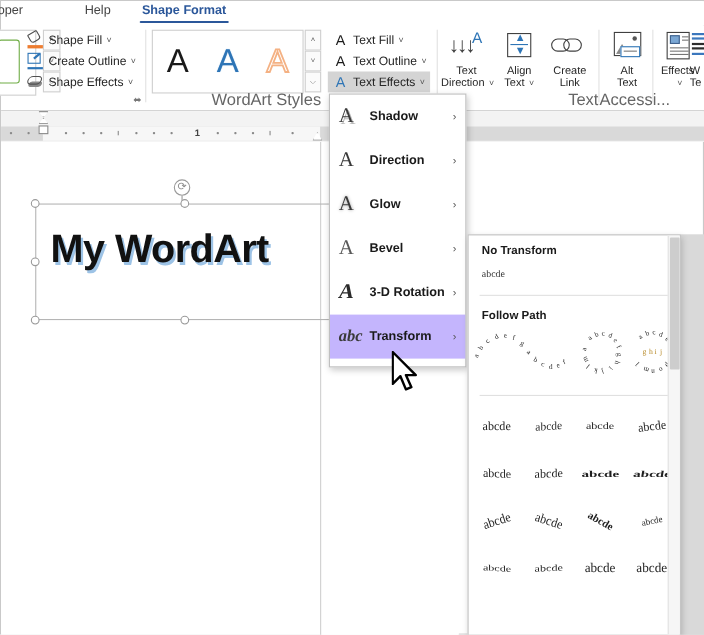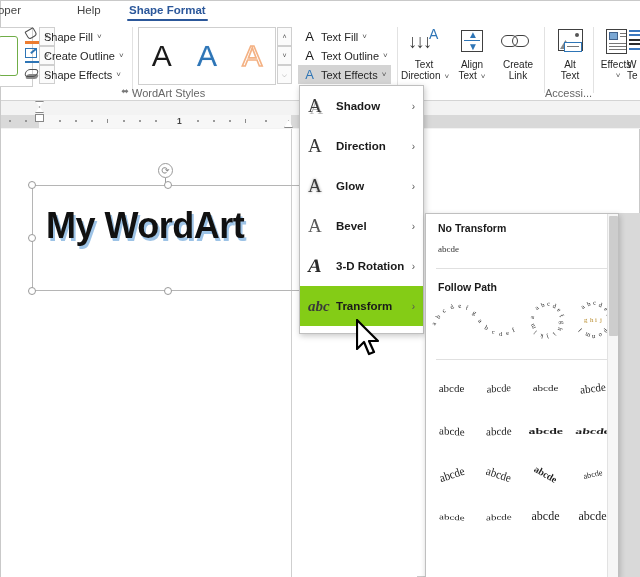--- a/index.html
+++ b/index.html
@@ -35,21 +35,21 @@
   .tab-help { left: 70px; }
   .tab-shapeformat { left: 122px; }
 
   
   .ribbon {
     position: absolute; left: 0; top: 22px; width: 640px; height: 78px;
     background: #ffffff; border-bottom: 1px solid #d4d4d4;
   }
   .rgroup-label {
     position: absolute; bottom: 1px; width: 100%;
-    text-align: left; font-size: 11px; color: #666; white-space: nowrap;
+    text-align: right; font-size: 15px; color: #666; white-space: nowrap;
   }
   .grp-divider {
     position: absolute; top: 4px; width: 1px; height: 66px; background: #e2e2e2;
   }
 
   
   .shape-gallery {
     position: absolute; left: -28px; top: 4px; width: 60px; height: 60px;
     border: 1px solid #cfcfcf; background: #fff;
   }
@@ -246,21 +246,21 @@
   
   .te-menu {
     position: absolute; left: 298px; top: 84px; width: 125px; height: 249px;
     background: #ffffff; border: 1px solid #bfbfbf;
     box-shadow: 1px 2px 6px rgba(0,0,0,0.22);
   }
   .te-item {
     position: relative; height: 40px; display: flex; align-items: center;
     font-size: 11.5px; color: #1a1a1a; padding-left: 8px; cursor: default;
   }
-  .te-item.sel { background: #84cc16; }
+  .te-item.sel { background: #c4b5fd; }
   .te-ico {
     width: 28px; flex: 0 0 auto; font-size: 19px; line-height: 22px;
     color: #3a3a3a; text-align: left; font-family: "Liberation Serif", serif;
   }
   .te-ico.shadow { text-shadow: 1.5px 1.5px 0 #b8b8b8; }
   .te-ico.refl  { text-shadow: 0 0 0 transparent; }
   .te-ico.glow  { text-shadow: 0 0 3px #9a9a9a; }
   .te-ico.bevel { color: #5a5a5a; }
   .te-ico.rot3d { font-weight: bold; color: #2a2a2a; transform: skewX(-10deg); display: inline-block; }
   .te-ico.xform { font-size: 15px; font-weight: bold; font-style: italic; color: #3a3a3a; }

